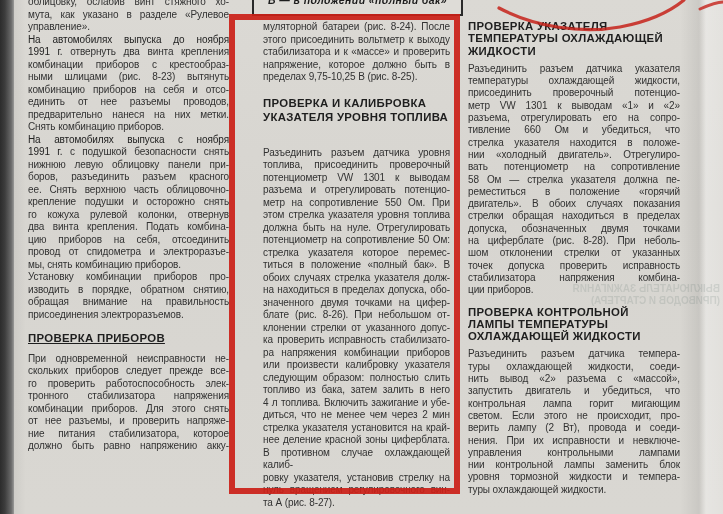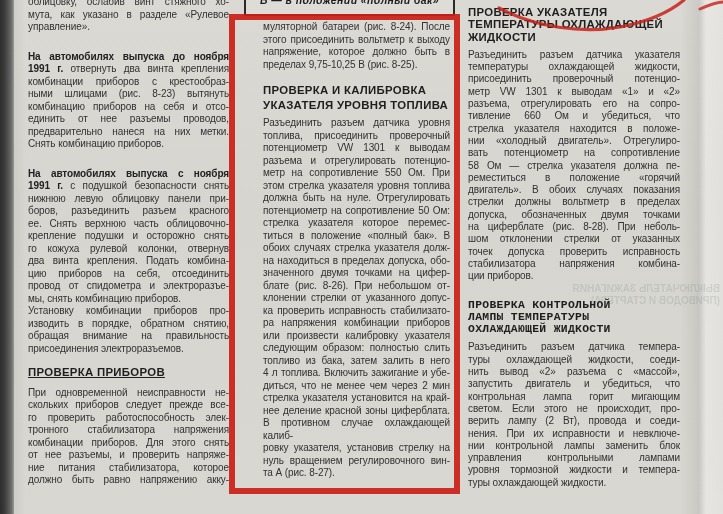--- a/index.html
+++ b/index.html
@@ -18,37 +18,37 @@
   .scan-edge{
     position:absolute;left:0;top:0;width:14px;height:514px;
     background:linear-gradient(90deg,#2c2c2c 0%,#3d3d3d 35%,#6a6a6a 80%,#9a9a98 100%);
   }
   .col{position:absolute;color:#323232;font-size:10px;letter-spacing:-0.1px;}
   .ln{
     line-height:12.5px;white-space:normal;
     text-align:justify;text-align-last:justify;
   }
   .ln.last{text-align-last:left;}
-  .ln .b, .ln.b{font-weight:bold;color:#222;margin-top:17px;}
+  .ln .b, .ln.b{font-weight:normal;color:#222;}
   .heading{
     font-weight:bold;color:#1e1e1e;font-size:11.4px;letter-spacing:0.3px;
   }
   .heading .ln{line-height:14.5px;text-align:left;text-align-last:left;}
   #col-left{left:28px;top:-4px;width:201px;}
   #col-left .heading{margin:10px 0 7px 0;text-decoration:underline;}
   #col-mid{left:263px;top:21px;width:187px;}
-  #col-mid .heading{margin:12px 0 5px 0;}
+  #col-mid .heading{margin:12px 0 22px 0;}
   #col-right{left:468px;top:4px;width:212px;}
   #col-right .ln{line-height:12.3px;}
-  #col-right .heading{margin:2px 0 6px 0;}
+  #col-right .heading{margin:16px 0 6px 0;}
   #col-right .heading + .para{margin-top:0;}
-  #col-right .heading.h2{margin:16px 0 6px 0;font-family:Liberation Mono, monospace;}
+  #col-right .heading.h2{margin:9px 0 6px 0;}
 
   .caption-box{
-    position:absolute;left:244px;top:0;width:207px;height:14px;
+    position:absolute;left:252px;top:0;width:207px;height:14px;
     border:2px solid #2a2a2a;border-top:none;
     overflow:hidden;background:#dedcd7;
   }
   .caption-text{
     margin-top:-6px;text-align:center;
     font-size:10.5px;font-weight:bold;font-style:italic;color:#1d1d1d;
     letter-spacing:0.4px;white-space:nowrap;
   }
   .red-box{
     position:absolute;left:229px;top:14px;width:231px;height:480px;
@@ -122,20 +122,21 @@
       <div class="ln">комбинации приборов. Для этого снять</div>
       <div class="ln">от нее разъемы, и проверить напряже-</div>
       <div class="ln">ние питания стабилизатора, которое</div>
       <div class="ln">должно быть равно напряжению акку-</div>
     </div>
   </div>
 <div class="col" id="col-mid">
     <div class="para">
       <div class="ln">муляторной батареи (рис. 8-24). После</div>
       <div class="ln">этого присоединить вольтметр к выходу</div>
+      <div class="ln">стабилизатора и к «массе» и проверить</div>
       <div class="ln">напряжение, которое должно быть в</div>
       <div class="ln last">пределах 9,75-10,25 В (рис. 8-25).</div>
     </div>
     <div class="heading">
       <div class="ln">ПРОВЕРКА И КАЛИБРОВКА</div>
       <div class="ln">УКАЗАТЕЛЯ УРОВНЯ ТОПЛИВА</div>
     </div>
     <div class="para">
       <div class="ln">Разъединить разъем датчика уровня</div>
       <div class="ln">топлива, присоединить проверочный</div>
@@ -179,21 +180,21 @@
       <div class="ln">присоединить проверочный потенцио-</div>
       <div class="ln">метр VW 1301 к выводам «1» и «2»</div>
       <div class="ln">разъема, отрегулировать его на сопро-</div>
       <div class="ln">тивление 660 Ом и убедиться, что</div>
       <div class="ln">стрелка указателя находится в положе-</div>
       <div class="ln">нии «холодный двигатель». Отрегулиро-</div>
       <div class="ln">вать потенциометр на сопротивление</div>
       <div class="ln">58 Ом — стрелка указателя должна пе-</div>
       <div class="ln">реместиться в положение «горячий</div>
       <div class="ln">двигатель». В обоих случаях показания</div>
-      <div class="ln">стрелки должны вольтметр в пределах</div>
+      <div class="ln">стрелки обращая находиться в пределах</div>
       <div class="ln">допуска, обозначенных двумя точками</div>
       <div class="ln">на циферблате (рис. 8-28). При неболь-</div>
       <div class="ln">шом отклонении стрелки от указанных</div>
       <div class="ln">точек допуска проверить исправность</div>
       <div class="ln">стабилизатора напряжения комбина-</div>
       <div class="ln last">ции приборов.</div>
     </div>
     <div class="heading h2">
       <div class="ln">ПРОВЕРКА КОНТРОЛЬНОЙ</div>
       <div class="ln">ЛАМПЫ ТЕМПЕРАТУРЫ</div>
@@ -201,22 +202,22 @@
     </div>
     <div class="para">
       <div class="ln">Разъединить разъем датчика темпера-</div>
       <div class="ln">туры охлаждающей жидкости, соеди-</div>
       <div class="ln">нить вывод «2» разъема с «массой»,</div>
       <div class="ln">запустить двигатель и убедиться, что</div>
       <div class="ln">контрольная лампа горит мигающим</div>
       <div class="ln">светом. Если этого не происходит, про-</div>
       <div class="ln">верить лампу (2 Вт), провода и соеди-</div>
       <div class="ln">нения. При их исправности и невключе-</div>
+      <div class="ln">управления контрольными лампами</div>
       <div class="ln">нии контрольной лампы заменить блок</div>
-      <div class="ln">управления контрольными лампами</div>
       <div class="ln">уровня тормозной жидкости и темпера-</div>
       <div class="ln last">туры охлаждающей жидкости.</div>
     </div>
   </div>
 
 <div class="caption-box">
   <div class="caption-text">В — в положении «полный бак»</div>
 </div>
 
 <div class="red-box"></div>

